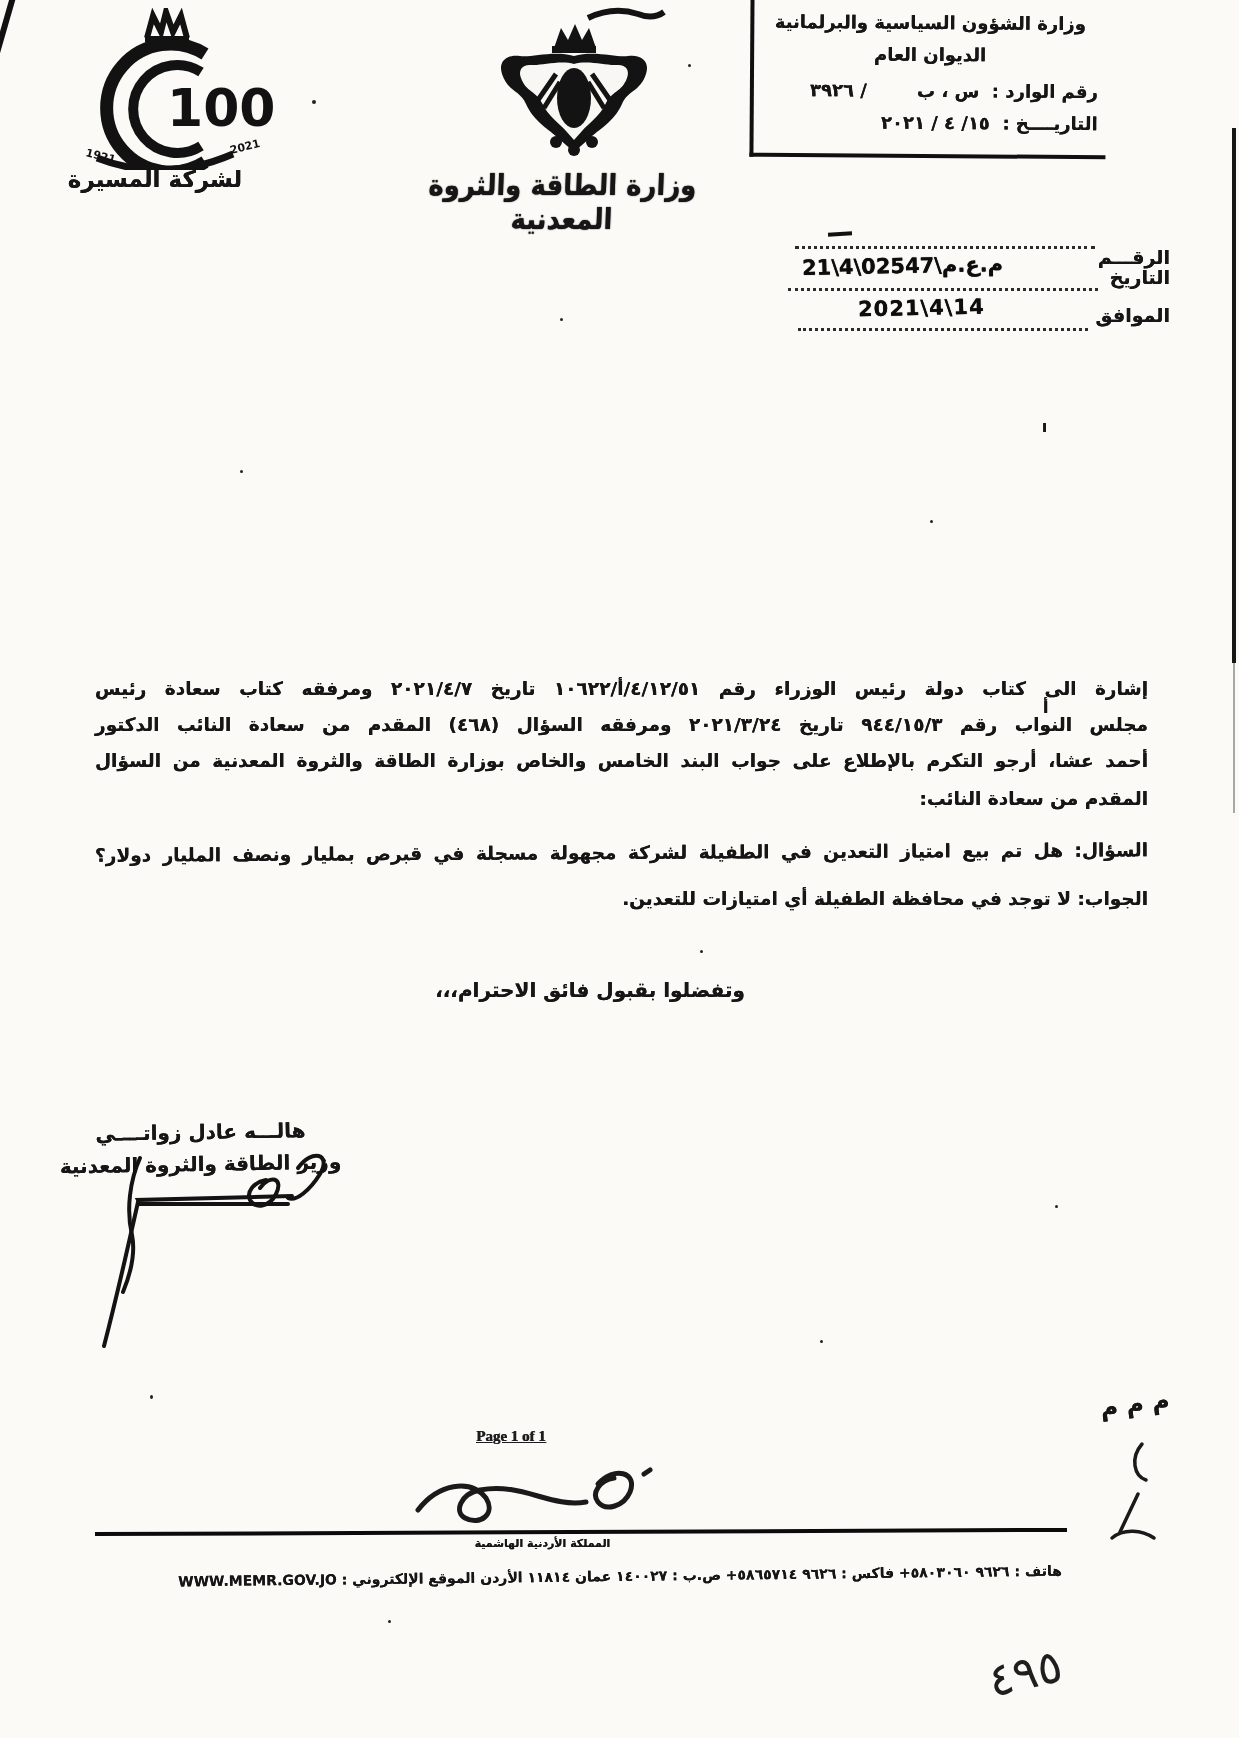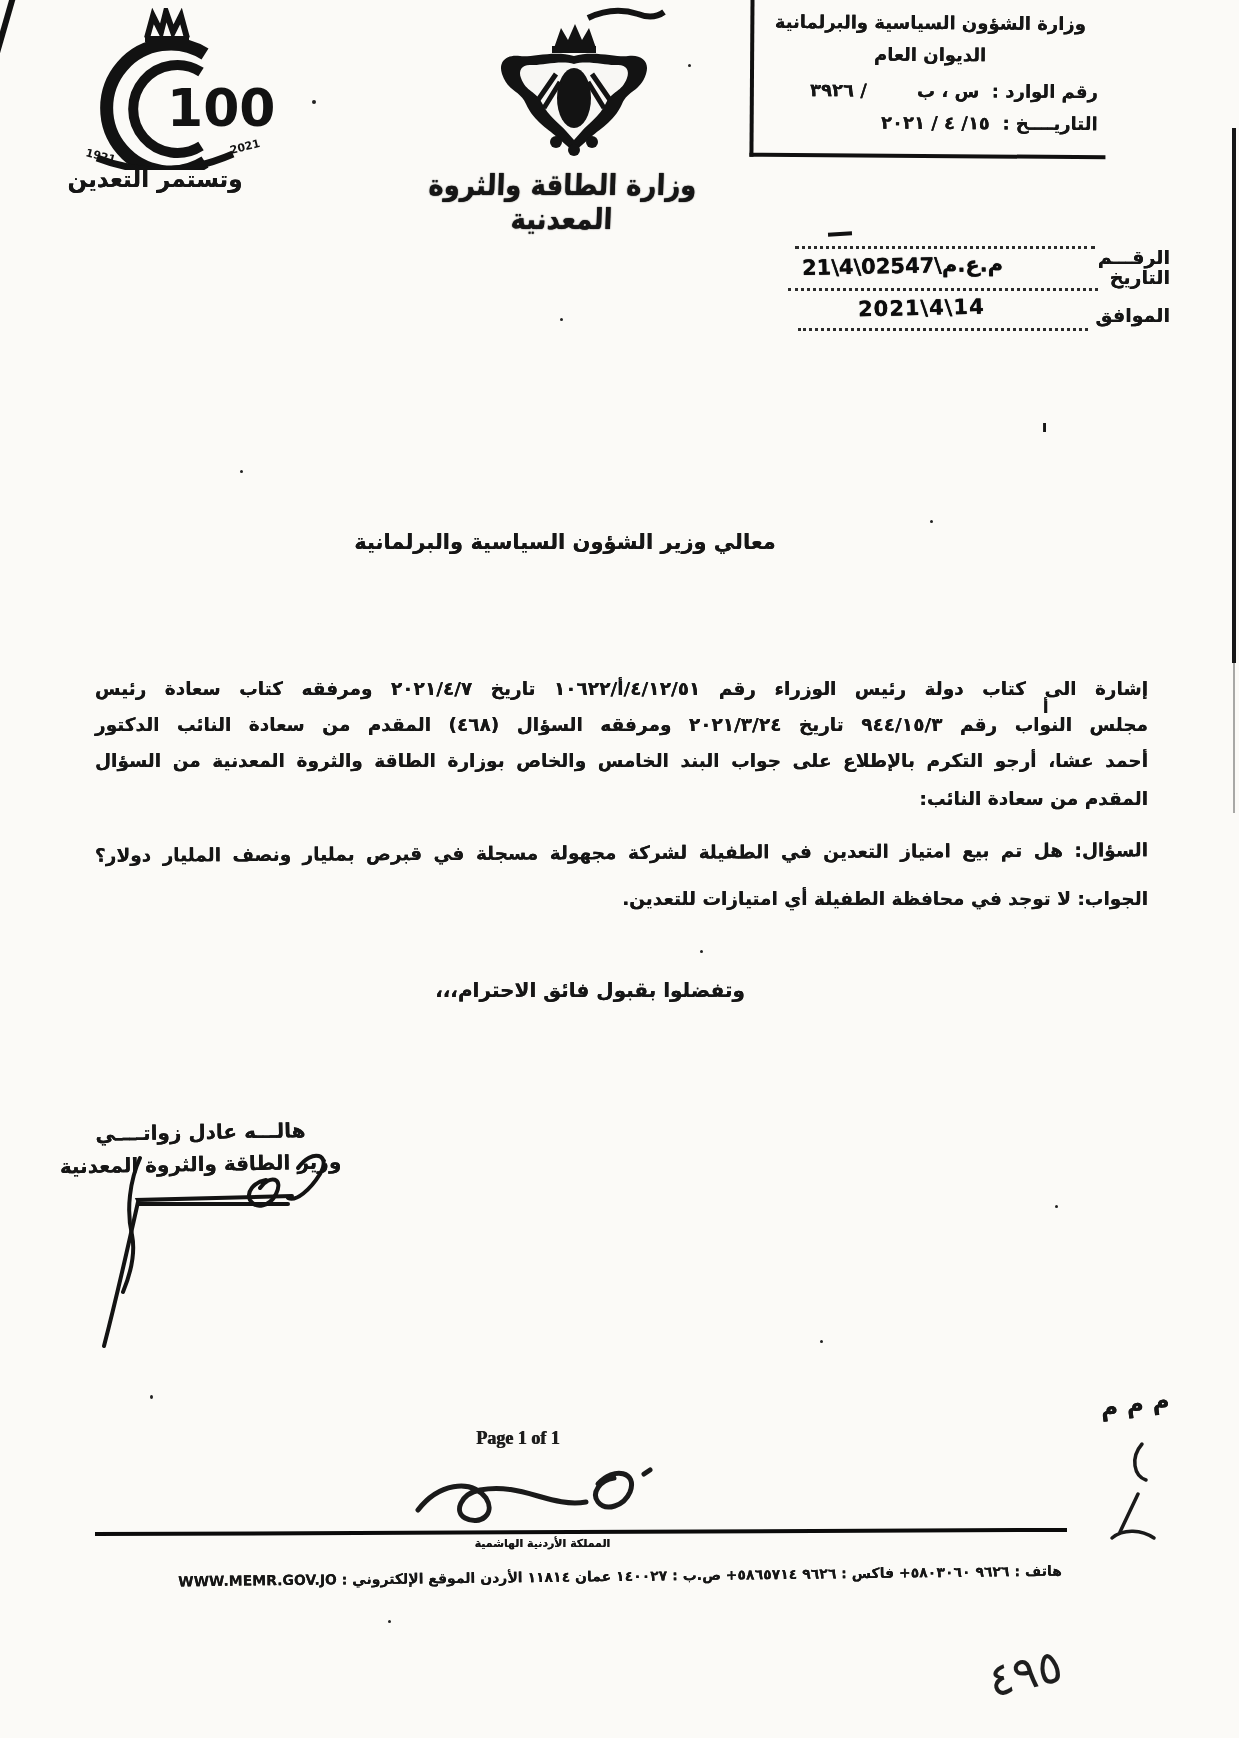--- a/index.html
+++ b/index.html
@@ -28,21 +28,21 @@
         <path d="M92 30 L98 8 L106 24 L111 4 L118 24 L126 8 L132 30" stroke-width="6"></path>
         <path d="M150 46 A64 64 0 1 0 150 154" stroke-width="13"></path>
         <path d="M146 64 A44 44 0 1 0 146 138" stroke-width="10"></path>
         <path d="M42 150 Q109 176 178 146" stroke-width="7"></path>
       </g>
       <rect x="90" y="28" width="44" height="6" fill="#121212"></rect>
       <text x="112" y="118" font-family="DejaVu Sans, sans-serif" font-size="52" font-weight="bold" fill="#121212" text-anchor="start">100</text>
       <text x="30" y="148" font-family="DejaVu Sans, sans-serif" font-size="11" font-weight="bold" fill="#121212" transform="rotate(14 30 148)">1921</text>
       <text x="176" y="146" font-family="DejaVu Sans, sans-serif" font-size="11" font-weight="bold" fill="#121212" transform="rotate(-14 176 146)">2021</text>
     </svg>
-    <div class="ar" style="position:absolute;left:0;top:158px;width:200px;text-align:center;font-size:23px;">وتستمر التعدين</div>
+    <div class="ar" style="position:absolute;left:0;top:158px;width:200px;text-align:center;font-size:23px;">لشركة المسيرة</div>
   </div>
 
   <div class="abs" style="left:468px;top:4px;width:200px;height:165px;">
     <svg width="200" height="165" viewBox="0 0 200 165">
       <path d="M120 14 Q145 2 170 10 Q185 16 196 8" fill="none" stroke="#131313" stroke-width="6"></path>
       <path d="M86 44 l7 -20 7 12 7 -16 7 16 7 -12 7 20 z" fill="#131313"></path>
       <rect x="84" y="42" width="44" height="7" fill="#131313"></rect>
       <path d="M106 52 C86 46 62 54 52 52 C38 50 30 58 34 70 C40 88 52 86 58 100
                C66 118 82 126 90 134 L106 148 L122 134 C130 126 146 118 154 100
                C160 86 172 88 178 70 C182 58 174 50 160 52 C150 54 126 46 106 52 Z" fill="#131313"></path>
@@ -81,21 +81,20 @@
     <div class="stamp-val" dir="ltr" style="position:absolute;left:78px;top:74px;font-size:21px;transform:rotate(-1.2deg);">2021\4\14</div>
     <div class="dots" style="position:absolute;left:18px;top:106px;width:290px;"></div>
   </div>
 
   <div class="abs" style="left:1232px;top:128px;width:4px;height:535px;background:#161616;"></div>
   <div class="abs" style="left:1233px;top:663px;width:2px;height:150px;background:#555;opacity:.5;"></div>
 
   <div class="ar abs" style="left:1042px;top:418px;font-size:15px;">ı</div>
   <div class="ar abs" style="left:1043px;top:698px;font-size:16px;">أ</div>
 
-  <div class="ar abs" style="left:340px;top:530px;width:450px;text-align:center;font-size:21px;">معالي وزير الشؤون السياسية والبرلمانية</div>
 
 
   <div class="ar abs jl" style="left:95px;top:678px;width:1053px;font-size:18.5px;">إشارة الى كتاب دولة رئيس الوزراء رقم ‭١٠٦٢٢/أ/٤/١٢/٥١‬ تاريخ ٢٠٢١/٤/٧ ومرفقه كتاب سعادة رئيس</div>
   <div class="ar abs jl" style="left:95px;top:714px;width:1053px;font-size:18.5px;">مجلس النواب رقم ٩٤٤/١٥/٣ تاريخ ٢٠٢١/٣/٢٤ ومرفقه السؤال (٤٦٨) المقدم من سعادة النائب الدكتور</div>
   <div class="ar abs jl" style="left:95px;top:750px;width:1053px;font-size:18.5px;">أحمد عشا، أرجو التكرم بالإطلاع على جواب البند الخامس والخاص بوزارة الطاقة والثروة المعدنية من السؤال</div>
   <div class="ar abs" style="left:95px;top:788px;width:1053px;font-size:18.5px;">المقدم من سعادة النائب:</div>
 
   <div class="ar abs jl" style="left:95px;top:842px;width:1053px;font-size:18.5px;transform:rotate(-.3deg);">السؤال: هل تم بيع امتياز التعدين في الطفيلة لشركة مجهولة مسجلة في قبرص بمليار ونصف المليار دولار؟</div>
   <div class="ar abs" style="left:95px;top:888px;width:1053px;text-align:right;font-size:18.5px;">الجواب: لا توجد في محافظة الطفيلة أي امتيازات للتعدين.</div>
 
@@ -110,21 +109,21 @@
       <path d="M200 48 C210 34 224 38 216 54 C210 66 196 70 190 60 C186 52 194 42 206 40"></path>
       <path d="M232 56 L78 60 L80 64 L228 64"></path>
       <path d="M80 18 C70 40 66 70 72 95 C76 115 70 135 63 152"></path>
       <path d="M78 62 C70 98 58 152 44 206"></path>
     </g>
   </svg>
 
   <div class="ar abs" style="left:1100px;top:1390px;font-size:24px;transform:rotate(-7deg);">م م م</div>
 
   <div class="abs" style="left:476px;top:1428px;width:130px;font-family:'Liberation Serif',serif;font-weight:bold;
-              font-size:18px;color:#1d1d1d;text-shadow:.7px 0 0 #1d1d1d;">Page 1 of 1</div>
+              font-size:15px;color:#1d1d1d;text-shadow:.7px 0 0 #1d1d1d;text-decoration:underline;">Page 1 of 1</div>
 
   <svg class="abs" style="left:400px;top:1452px;" width="270" height="88" viewBox="0 0 270 88">
     <g fill="none" stroke="#1a1a1a" stroke-width="5" stroke-linecap="round">
       <path d="M18 58 C38 32 70 26 86 46 C96 62 80 74 65 66 C54 60 60 42 80 38 C122 30 150 56 186 50"></path>
       <path d="M198 32 C214 14 238 20 230 40 C224 54 206 60 198 50 C191 41 200 28 214 26"></path>
       <path d="M244 22 L250 18"></path>
     </g>
   </svg>
 
   <svg class="abs" style="left:1100px;top:1436px;" width="70" height="115" viewBox="0 0 70 115">

